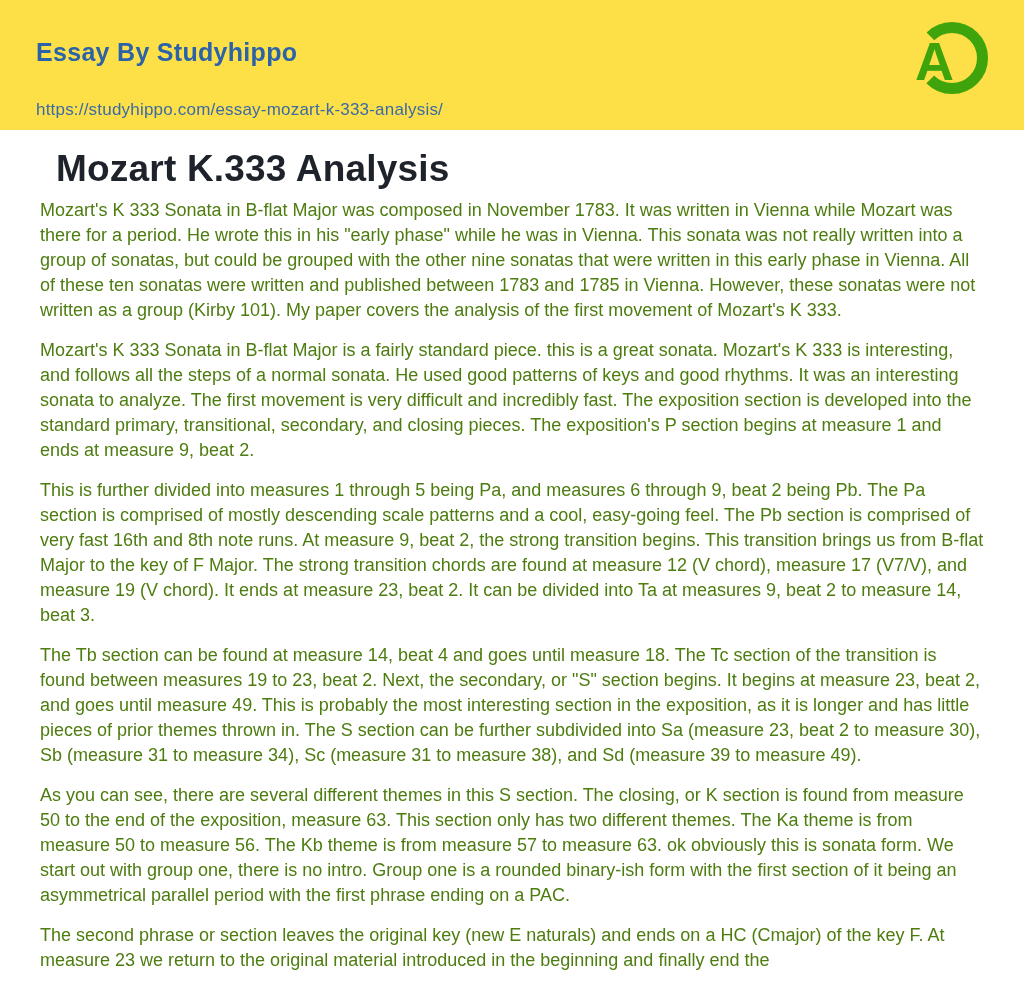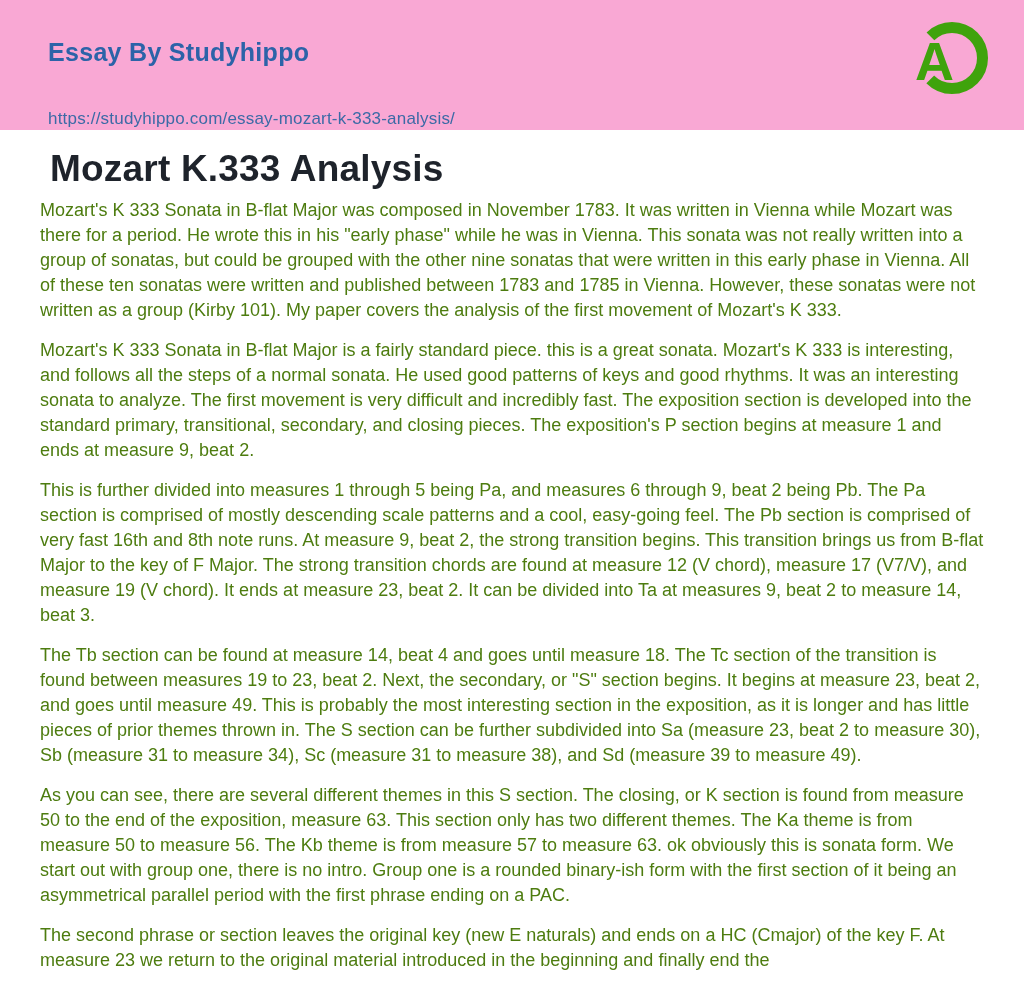--- a/index.html
+++ b/index.html
@@ -9,53 +9,53 @@
   body {
     width: 1024px;
     height: 1003px;
     background: #ffffff;
     font-family: "Liberation Sans", sans-serif;
     overflow: hidden;
   }
   .header {
     position: relative;
     height: 130px;
-    background: #f9a8d4;
+    background: #fde047;
     box-sizing: border-box;
-    padding: 40px 34px 0 48px;
+    padding: 40px 34px 0 36px;
   }
   .site-title {
     margin: 0;
     font-size: 25px;
     line-height: 25px;
     font-weight: 700;
     letter-spacing: 0.3px;
     color: #2c63a8;
   }
   .essay-url {
     display: inline-block;
-    margin-top: 26px;
+    margin-top: 17px;
     font-size: 17px;
     line-height: 20px;
     color: #3c6aa6;
     text-decoration: none;
     letter-spacing: 0.2px;
   }
   .logo {
     position: absolute;
     top: 13px;
     right: 33px;
     width: 82px;
     height: 88px;
   }
   .content {
     padding: 0 40px;
   }
   .page-title {
-    margin: 18px 0 8px 10px;
+    margin: 18px 0 8px 16px;
     font-size: 37px;
     line-height: 42px;
     font-weight: 700;
     letter-spacing: 0.2px;
     color: #1e232b;
   }
   .essay p {
     margin: 0 0 15px 0;
     font-size: 18px;
     line-height: 25px;

